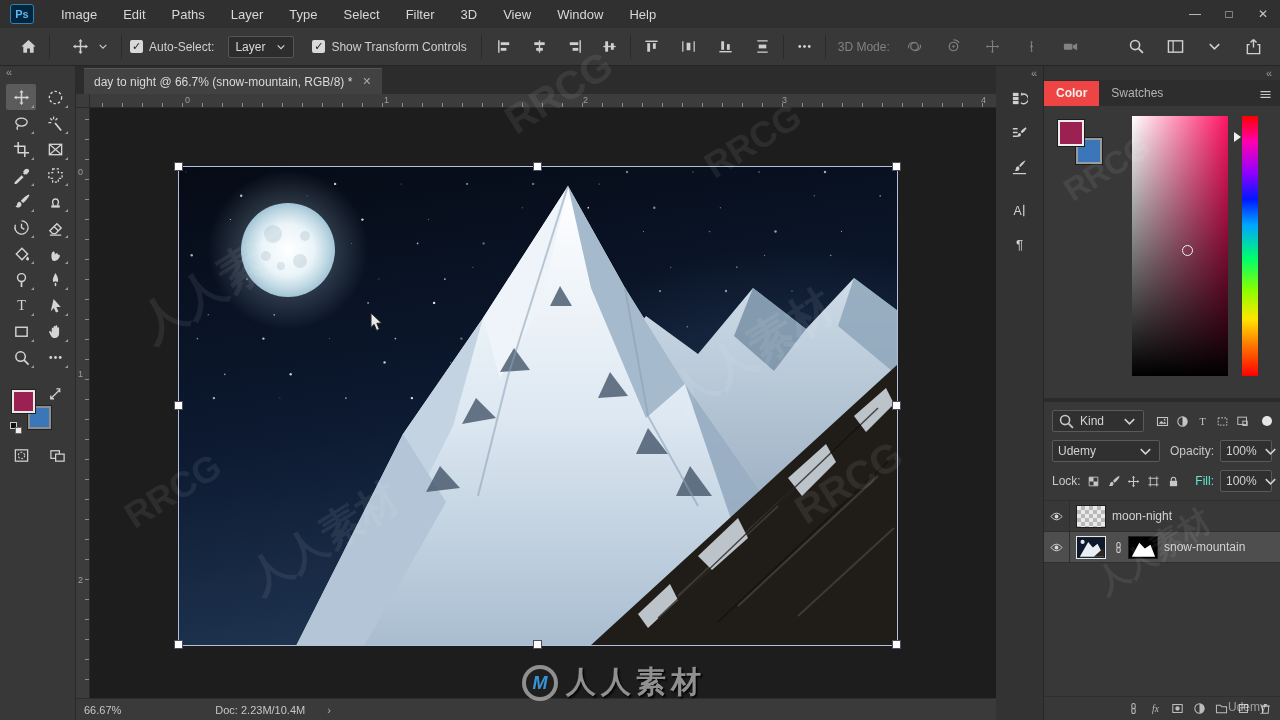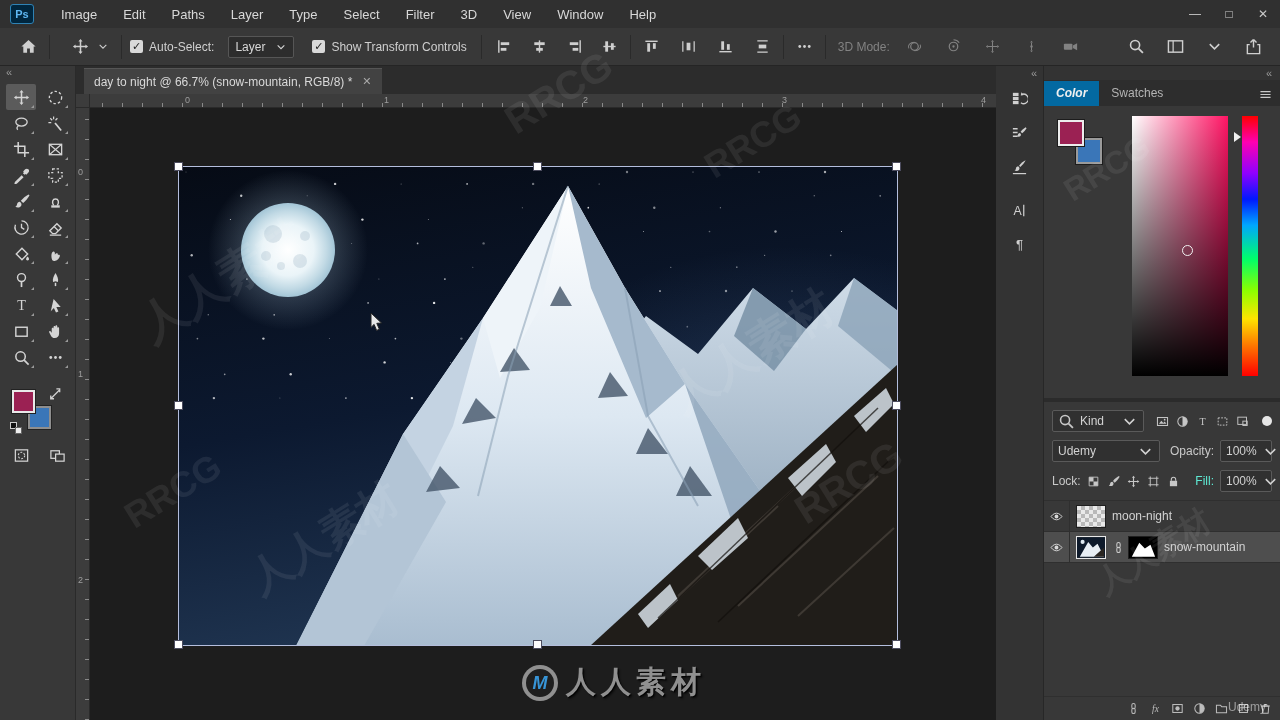--- a/index.html
+++ b/index.html
@@ -78,21 +78,21 @@
   #collapsed-strip { width:48px; background:#333333; border-right:1px solid #272727; display:flex; flex-direction:column; align-items:center; }
   #strip-chev { align-self:flex-end; padding:1px 6px 2px 0; color:#9a9a9a; font-size:11px; }
   .strip-btn { width:30px; height:28px; margin:3px 0; display:flex; align-items:center; justify-content:center; color:#d0d0d0; border-radius:3px; }
   .strip-gap { height:10px; }
 
   
   #right-panels { width:236px; background:#383838; display:flex; flex-direction:column; }
   #panels-chev { height:14px; text-align:right; padding:1px 8px 0 0; color:#9a9a9a; font-size:11px; background:#333; }
   .panel-tabs { height:26px; background:#2d2d2d; display:flex; align-items:flex-end; color:#b4b4b4; font-size:12px; }
   .panel-tab { padding:5px 12px 6px; }
-  .panel-tab.active { background:#0369a1; color:#f0f0f0; font-weight:bold;font-style:italic; }
+  .panel-tab.active { background:#ef4444; color:#f0f0f0; font-weight:bold; }
   .panel-menu { margin-left:auto; padding:0 8px 5px; color:#c9c9c9; }
 
   
   #color-panel { height:318px; }
   #color-content { position:relative; height:292px; padding:10px 0 0 8px; display:flex; }
   #cp-swatches { width:80px; position:relative; }
   #cp-fg { position:absolute; left:6px; top:4px; width:26px; height:26px; border:2px solid #ececec; outline:1px solid #1c1c1c; z-index:2; }
   #cp-bg { position:absolute; left:24px; top:22px; width:26px; height:26px; border:2px solid #9a9a9a; outline:1px solid #1c1c1c; }
   #sat-square { position:relative; width:96px; height:260px;
     background:linear-gradient(to top, #000, rgba(0,0,0,0)), linear-gradient(to right, #fff, #ff1464); }
@@ -708,20 +708,25 @@
             <div class="handle" style="left: 100%; top: 100%;"></div>
           </div>
       </div>
 
       <div id="cursor">
         <svg width="14" height="20" viewBox="0 0 14 20">
             <path d="M1 1 L11.5 11 L6.8 11.3 L9.4 17.3 L6.6 18.4 L4.1 12.4 L1 15.4 Z" fill="#e8e8e8" stroke="#222" stroke-width="1"></path>
           </svg>
       </div>
     </div>
+    <div id="statusbar">
+      <span id="status-zoom">66.67%</span>
+      <span id="status-doc">Doc: 2.23M/10.4M</span>
+      <span id="status-expand">›</span>
+    </div>
   </div>
 
   <div id="collapsed-strip">
     <div id="strip-chev">«</div>
     <div id="strip-icons" style="display:flex;flex-direction:column;align-items:center">
         <span class="strip-btn">
           <svg viewBox="0 0 18 18" class="ic ">
             <rect x="2" y="3" width="6" height="3.4" fill="currentColor"></rect>
             <rect x="2" y="7.3" width="6" height="3.4" fill="currentColor"></rect>
             <rect x="2" y="11.6" width="6" height="3.4" fill="currentColor"></rect>

